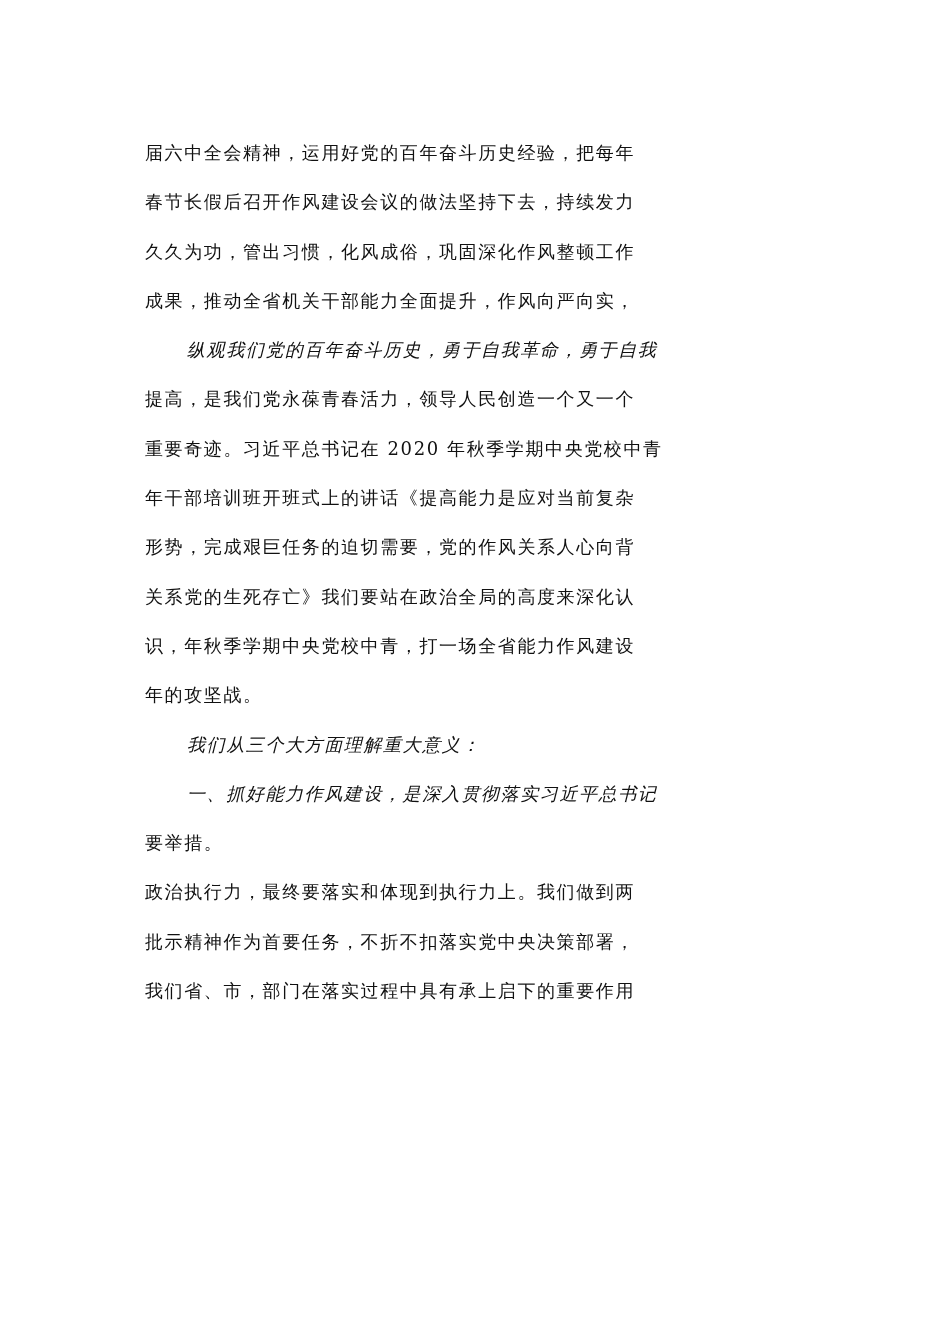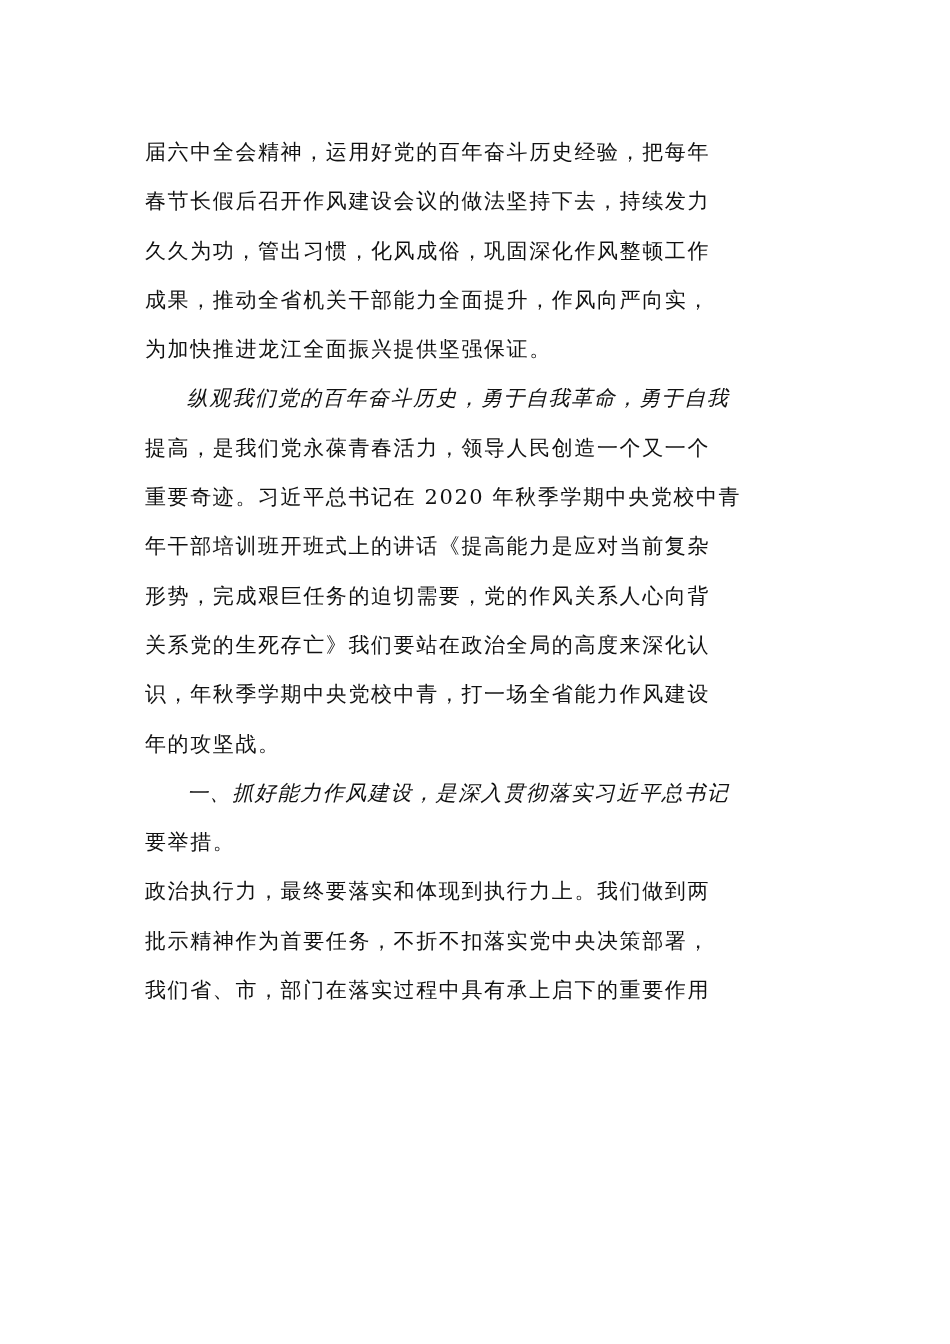--- a/index.html
+++ b/index.html
@@ -18,44 +18,44 @@
     .page {
       position: absolute;
       left: 145px;
       top: 128px;
       width: 668px;
     }
     .line {
       display: block;
       height: 49.3px;
       line-height: 49.3px;
-      font-size: 21px;
+      font-size: 18px;
       white-space: nowrap;
       letter-spacing: 1.6px;
     }
     .indent {
       padding-left: 42px;
       font-style: italic;
     }
   </style>
 </head>
 <body>
 
 <div class="page">
   <span class="line">届六中全会精神，运用好党的百年奋斗历史经验，把每年</span>
   <span class="line">春节长假后召开作风建设会议的做法坚持下去，持续发力</span>
   <span class="line">久久为功，管出习惯，化风成俗，巩固深化作风整顿工作</span>
   <span class="line">成果，推动全省机关干部能力全面提升，作风向严向实，</span>
-  <span class="line">为加快推进龙江全面振兴提供坚强保证。</span>
   <span class="line indent">纵观我们党的百年奋斗历史，勇于自我革命，勇于自我</span>
   <span class="line">提高，是我们党永葆青春活力，领导人民创造一个又一个</span>
   <span class="line">重要奇迹。习近平总书记在 2020 年秋季学期中央党校中青</span>
   <span class="line">年干部培训班开班式上的讲话《提高能力是应对当前复杂</span>
   <span class="line">形势，完成艰巨任务的迫切需要，党的作风关系人心向背</span>
   <span class="line">关系党的生死存亡》我们要站在政治全局的高度来深化认</span>
   <span class="line">识，年秋季学期中央党校中青，打一场全省能力作风建设</span>
   <span class="line">年的攻坚战。</span>
+  <span class="line indent">我们从三个大方面理解重大意义：</span>
   <span class="line indent">一、抓好能力作风建设，是深入贯彻落实习近平总书记</span>
   <span class="line">要举措。</span>
   <span class="line">政治执行力，最终要落实和体现到执行力上。我们做到两</span>
   <span class="line">批示精神作为首要任务，不折不扣落实党中央决策部署，</span>
   <span class="line">我们省、市，部门在落实过程中具有承上启下的重要作用</span>
 </div>
 
 </body></html>

